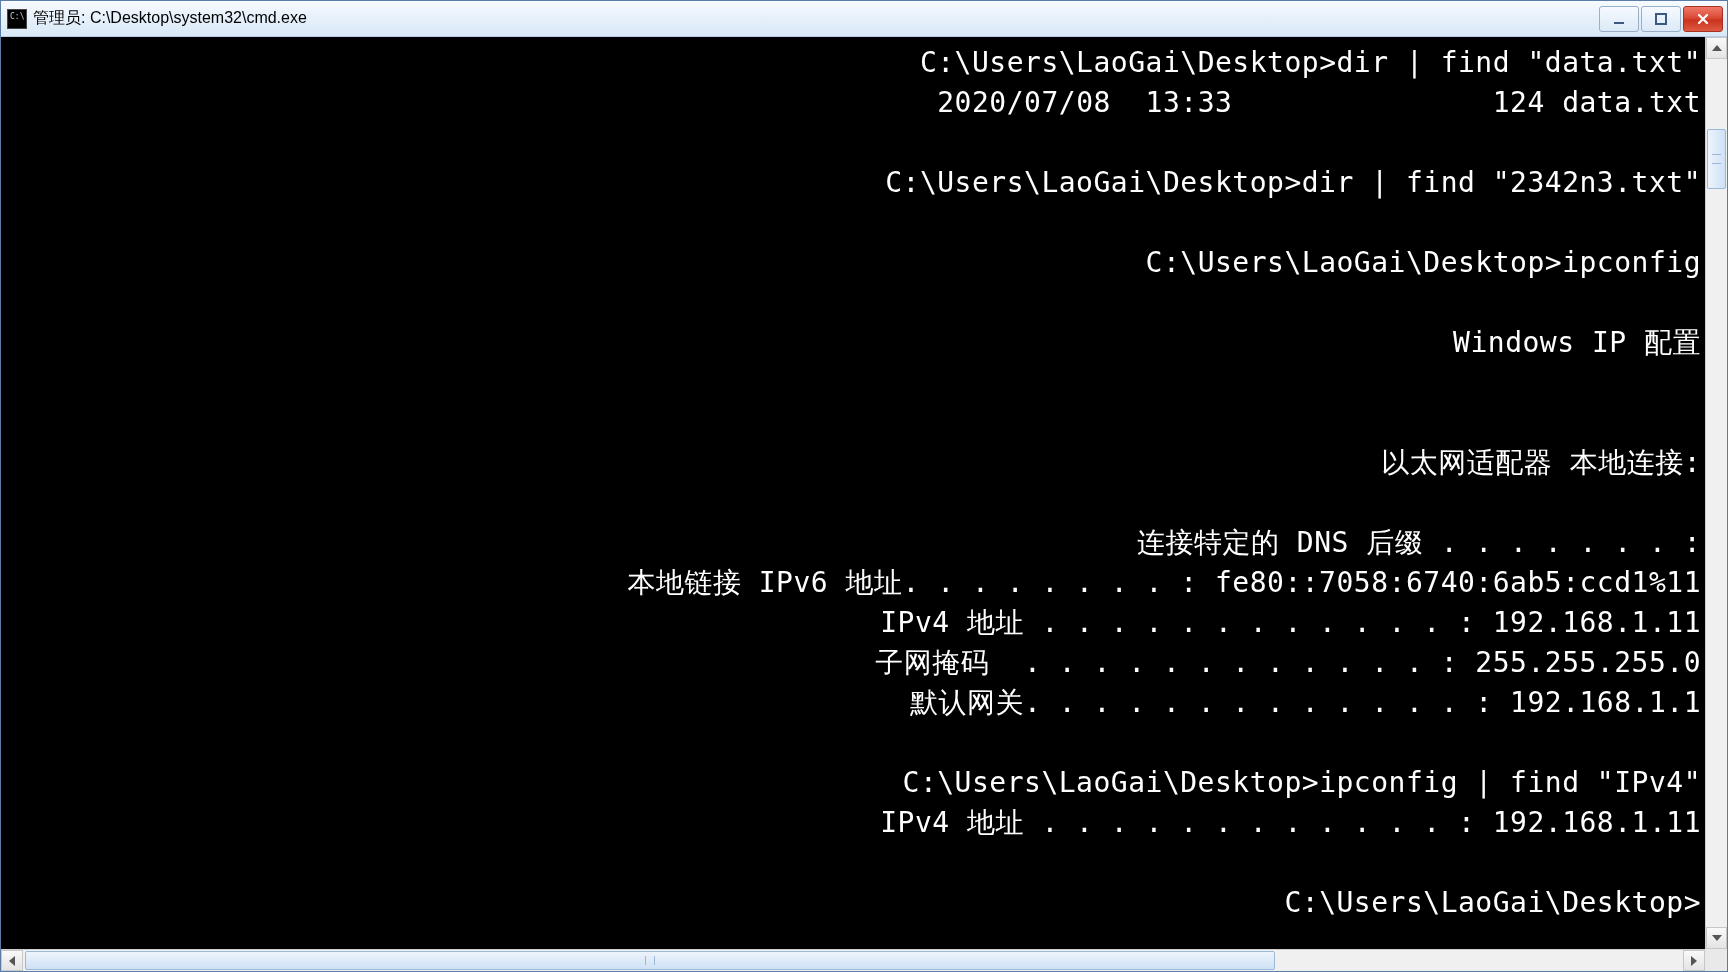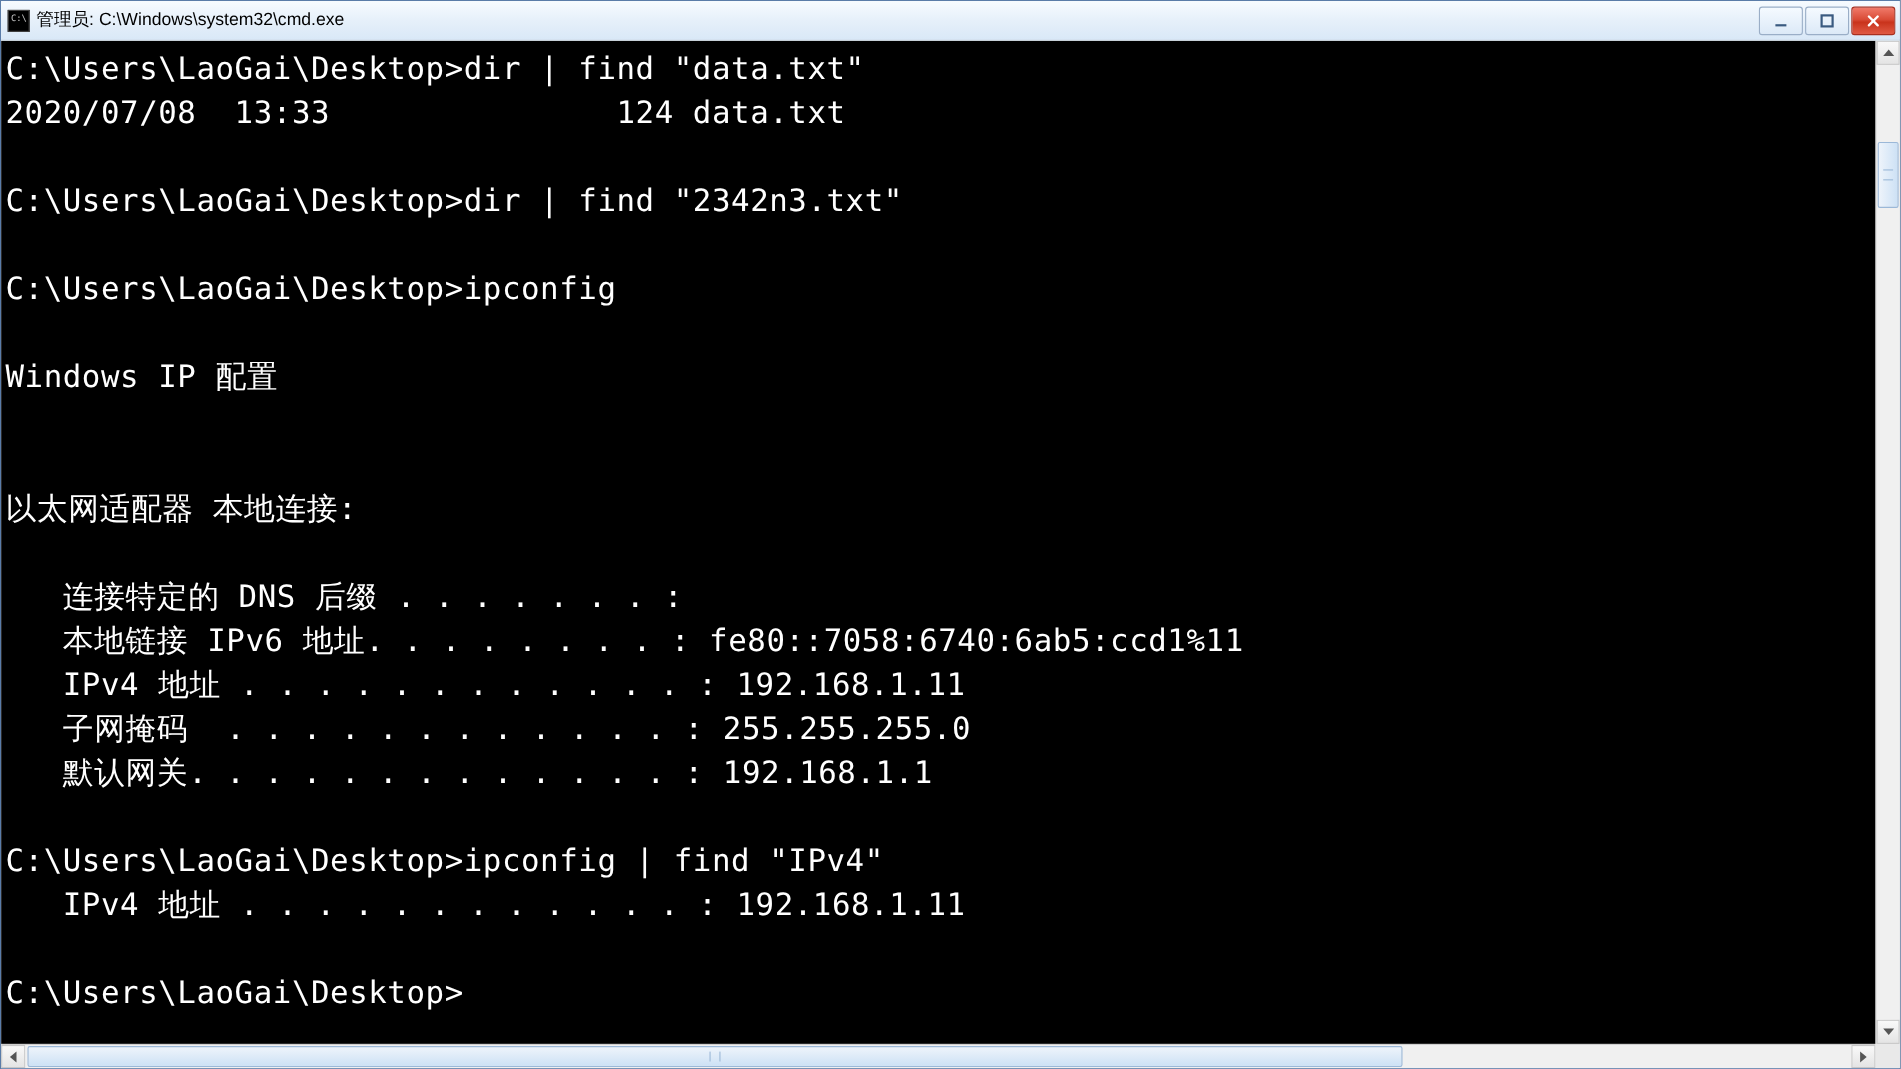--- a/index.html
+++ b/index.html
@@ -73,20 +73,21 @@
       flex: 1;
       display: flex;
       flex-direction: column;
       background: #f0f0f0;
       overflow: hidden;
     }
     .term-wrap {
       flex: 1;
       display: flex;
       overflow: hidden;
+      text-align: right;
     }
     .terminal {
       flex: 1;
       background: #000;
       color: #fff;
       font-family: "NSimSun", "SimSun", "Consolas", monospace;
       font-size: 28px;
       line-height: 40px;
       white-space: pre;
       padding: 6px 4px 0 4px;
@@ -190,21 +191,21 @@
     .fullheight-wrap { display:flex; flex-direction:column; width:1728px; }
   </style>
 </head>
 <body>
 
 <div class="fullheight-wrap">
 <div class="window">
   <div class="titlebar">
     <div id="left-controls">
       <div class="titlebar-icon"></div>
-      <div class="titlebar-text">管理员: C:\Windows\system32\cmd.exe</div>
+      <div class="titlebar-text">管理员: C:\Desktop\system32\cmd.exe</div>
     </div>
     <div class="titlebar-buttons">
       <div class="tb-btn">
         <svg width="14" height="14" viewBox="0 0 14 14">
               <rect x="2" y="10" width="10" height="2" fill="#3a5a80"></rect>
             </svg>
       </div>
       <div class="tb-btn">
         <svg width="14" height="14" viewBox="0 0 14 14">
               <rect x="2" y="2" width="10" height="10" fill="none" stroke="#3a5a80" stroke-width="2"></rect>

